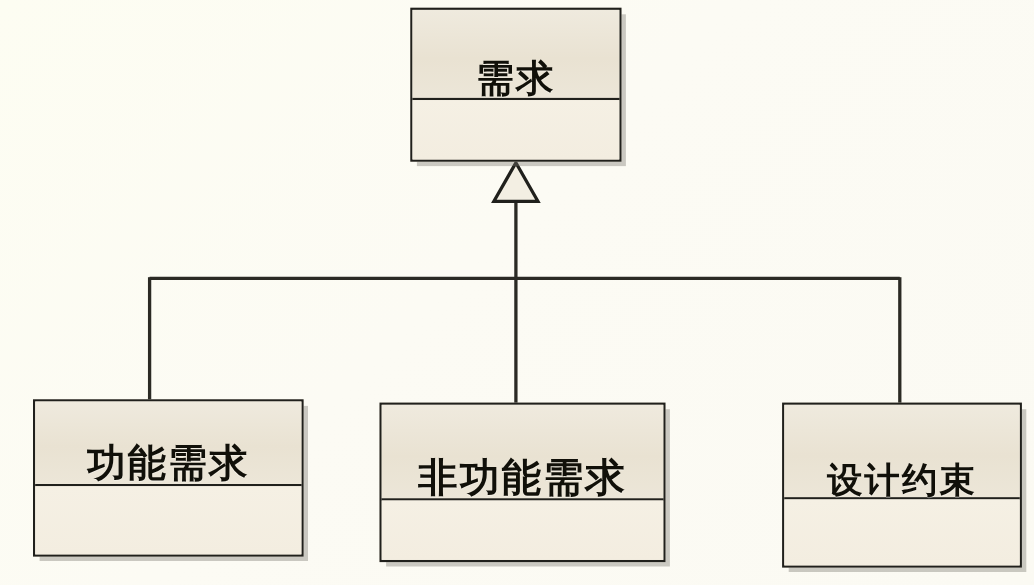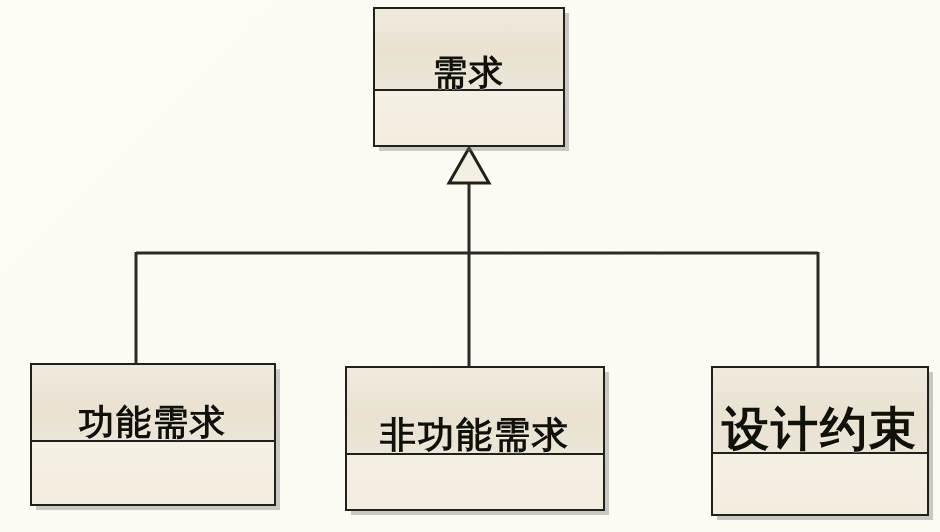--- a/index.html
+++ b/index.html
@@ -84,21 +84,21 @@
   #class-nonfunctional .uml-class-name { font-size: 36px; }
 
   #class-constraint {
     left: 711px;
     top: 366px;
     width: 218px;
     height: 150px;
   }
   #class-constraint .uml-name-compartment { height: 86px; }
   #class-constraint .uml-attr-compartment { height: 60px; }
-  #class-constraint .uml-class-name { font-size: 47px; }
+  #class-constraint .uml-class-name { font-size: 32px; }
 
   
   #generalization-lines {
     position: absolute;
     left: 0;
     top: 0;
     width: 940px;
     height: 532px;
     pointer-events: none;
   }

